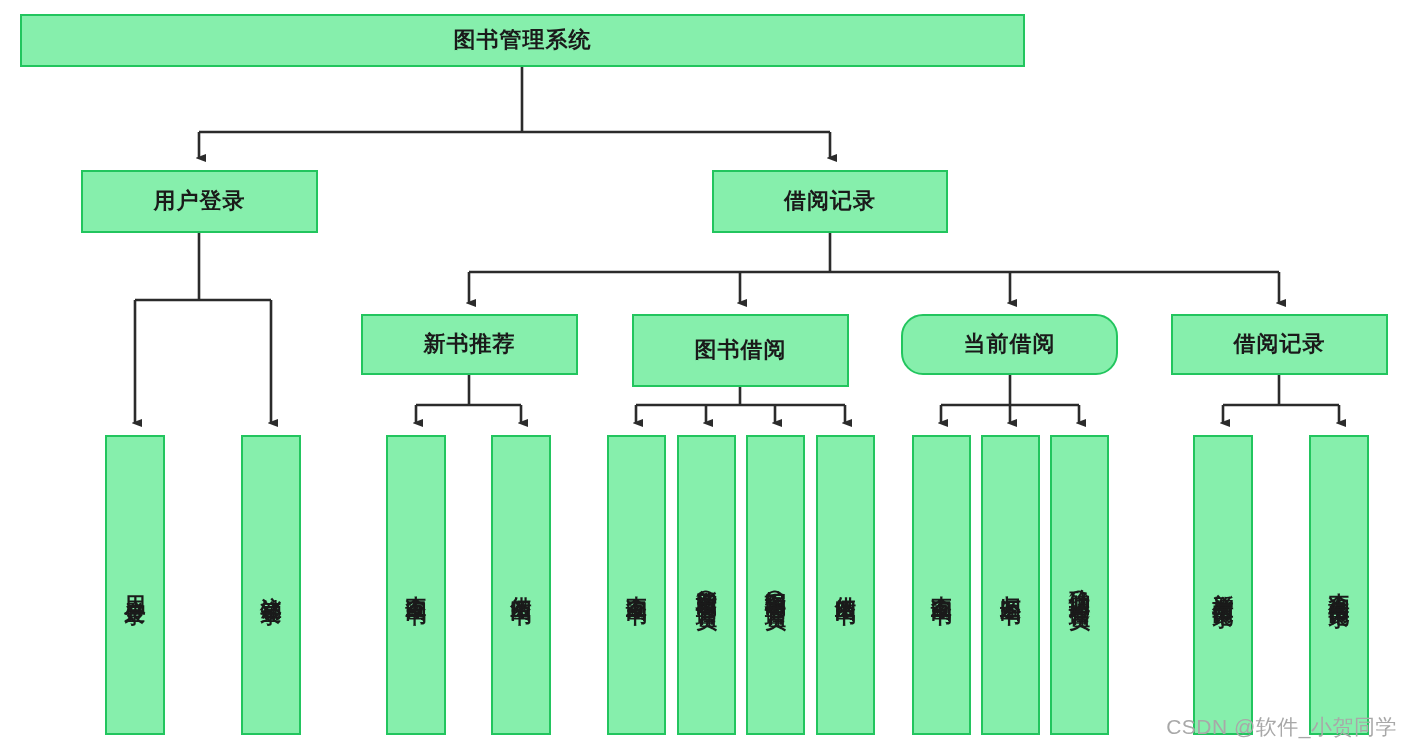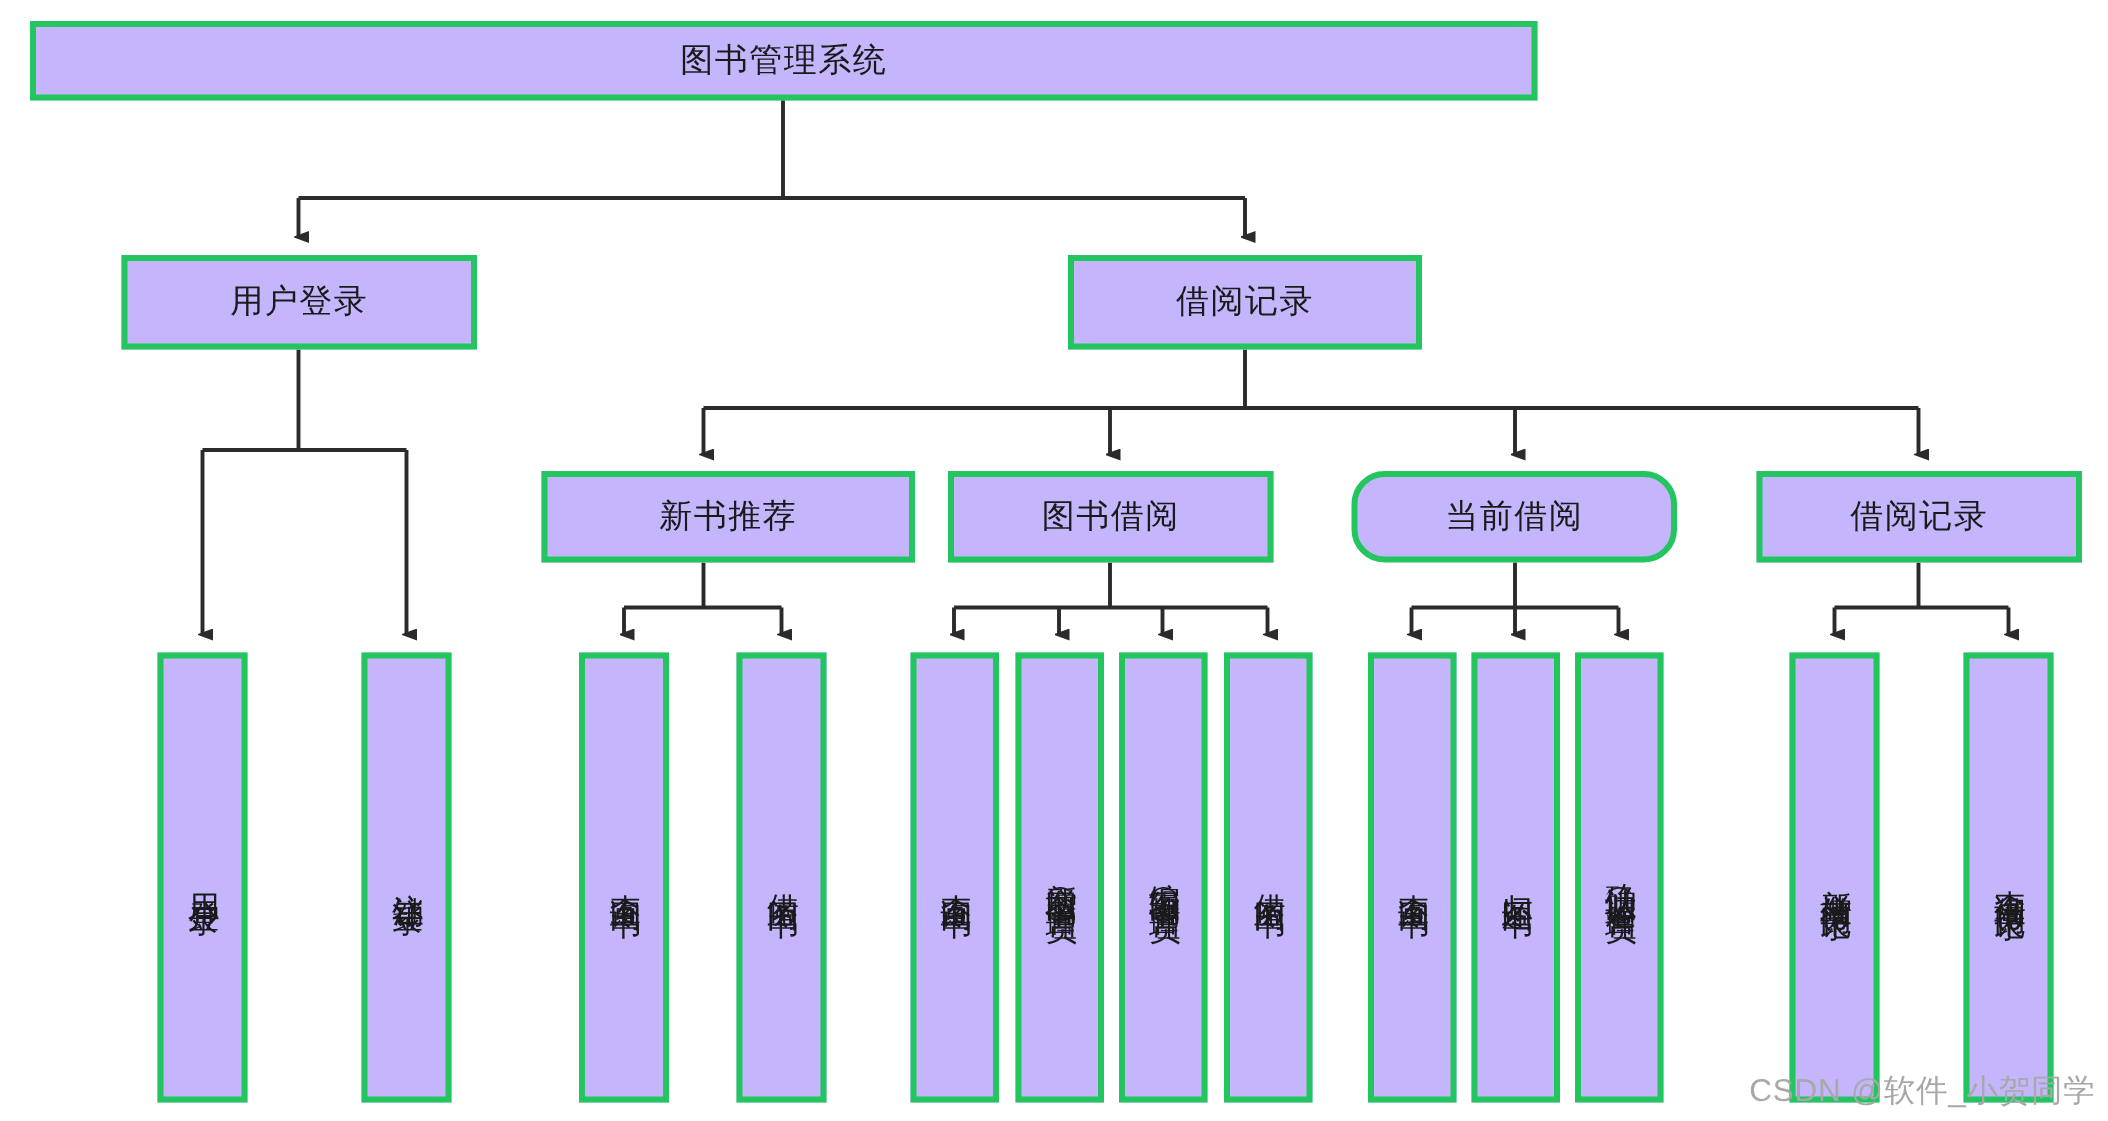--- a/index.html
+++ b/index.html
@@ -22,26 +22,27 @@
     position: absolute;
     left: 0;
     top: 0;
     width: 1405px;
     height: 747px;
     pointer-events: none;
   }
   .node {
     position: absolute;
     box-sizing: border-box;
-    border: 4px solid #22c55e;
-    background: #c4b5fd;
+    border: 2px solid #22c55e;
+    background: #86efac;
     display: flex;
     align-items: center;
     justify-content: center;
     color: #1a1a1a;
+    font-weight: bold;
   }
   .node.horizontal {
     font-size: 22px;
     line-height: 1.2;
     letter-spacing: 1px;
     text-align: center;
   }
   .node.vertical {
     font-size: 21px;
     letter-spacing: 2px;
@@ -127,24 +128,24 @@
     <span class="hlabel">图书管理系统</span>
   </div>
 
   <div class="node horizontal" style="left:81px; top:170px; width:237px; height:63px;">
     <span class="hlabel">用户登录</span>
   </div>
   <div class="node horizontal" style="left:712px; top:170px; width:236px; height:63px;">
     <span class="hlabel">借阅记录</span>
   </div>
 
-  <div class="node horizontal" style="left:361px; top:314px; width:249px; height:61px;">
+  <div class="node horizontal" style="left:361px; top:314px; width:217px; height:61px;">
     <span class="hlabel">新书推荐</span>
   </div>
-  <div class="node horizontal" style="left:632px; top:314px; width:217px; height:61px;">
+  <div class="node horizontal" style="left:632px; top:314px; width:217px; height:73px;">
     <span class="hlabel">图书借阅</span>
   </div>
   <div class="node horizontal" style="left:901px; top:314px; width:217px; height:61px;border-radius:22px;">
     <span class="hlabel">当前借阅</span>
   </div>
   <div class="node horizontal" style="left:1171px; top:314px; width:217px; height:61px;">
     <span class="hlabel">借阅记录</span>
   </div>
 
   <div class="node vertical" style="left:105px; top:435px; width:60px; height:300px;">

